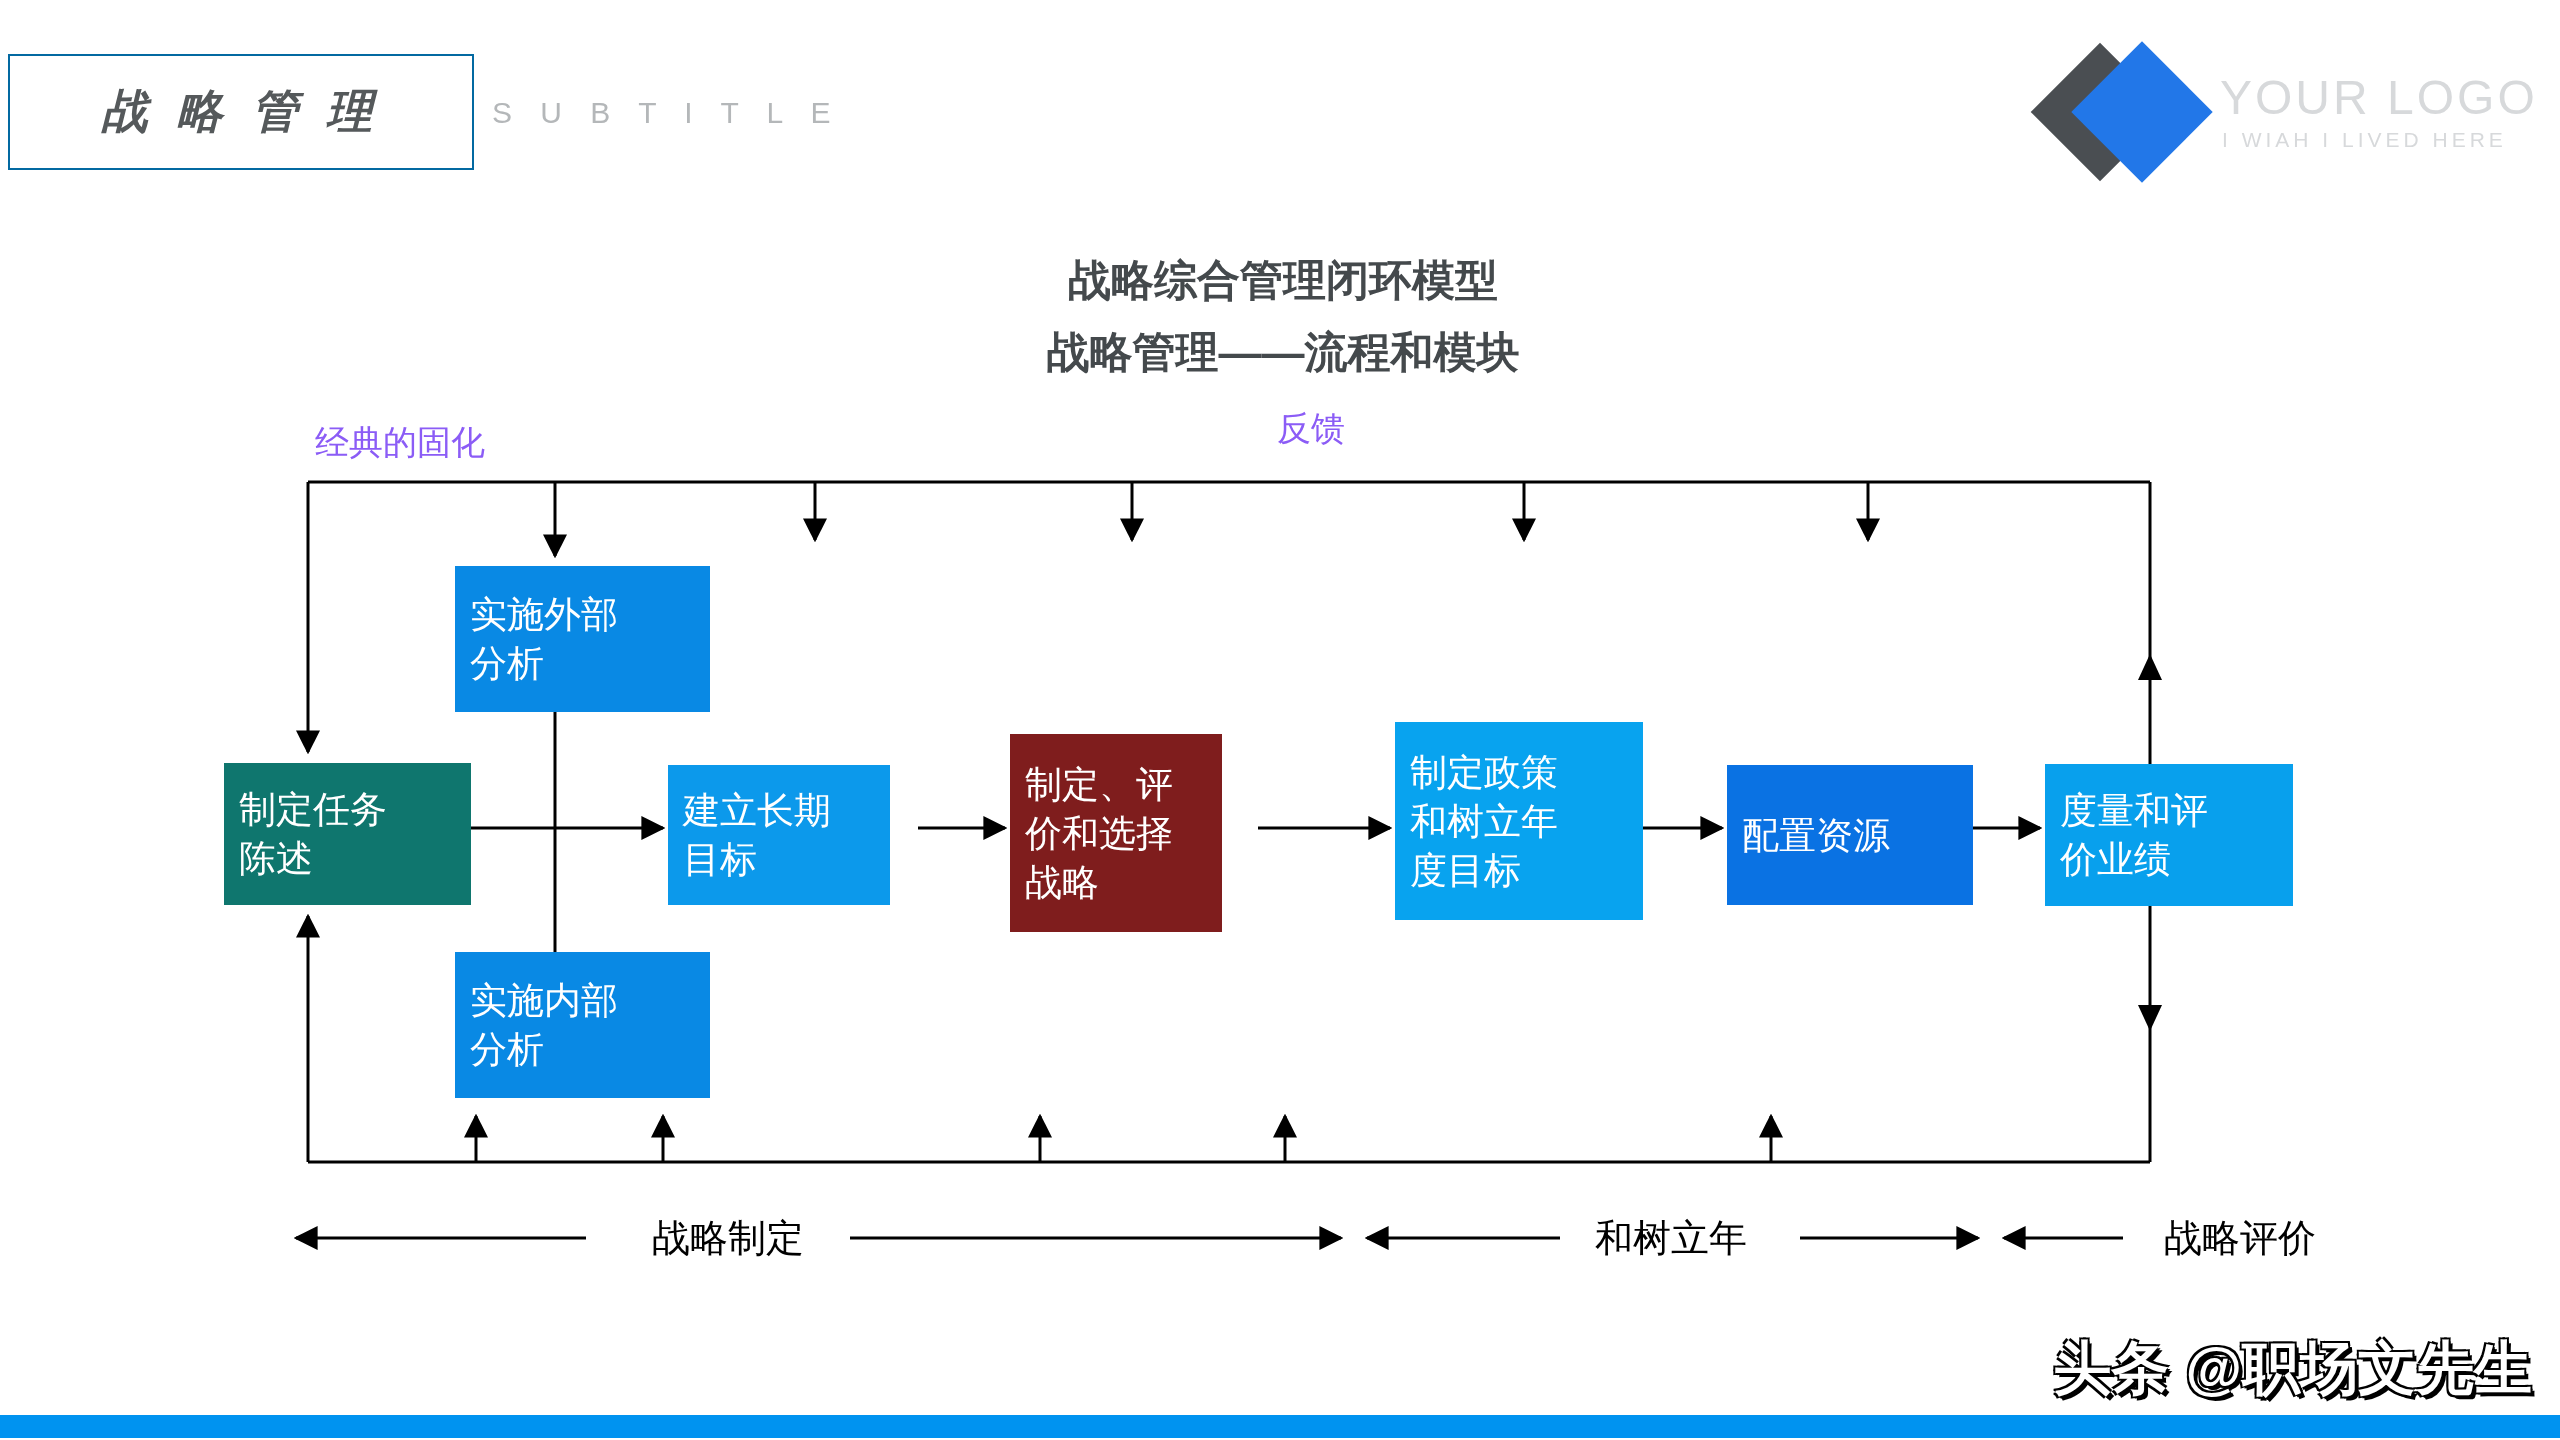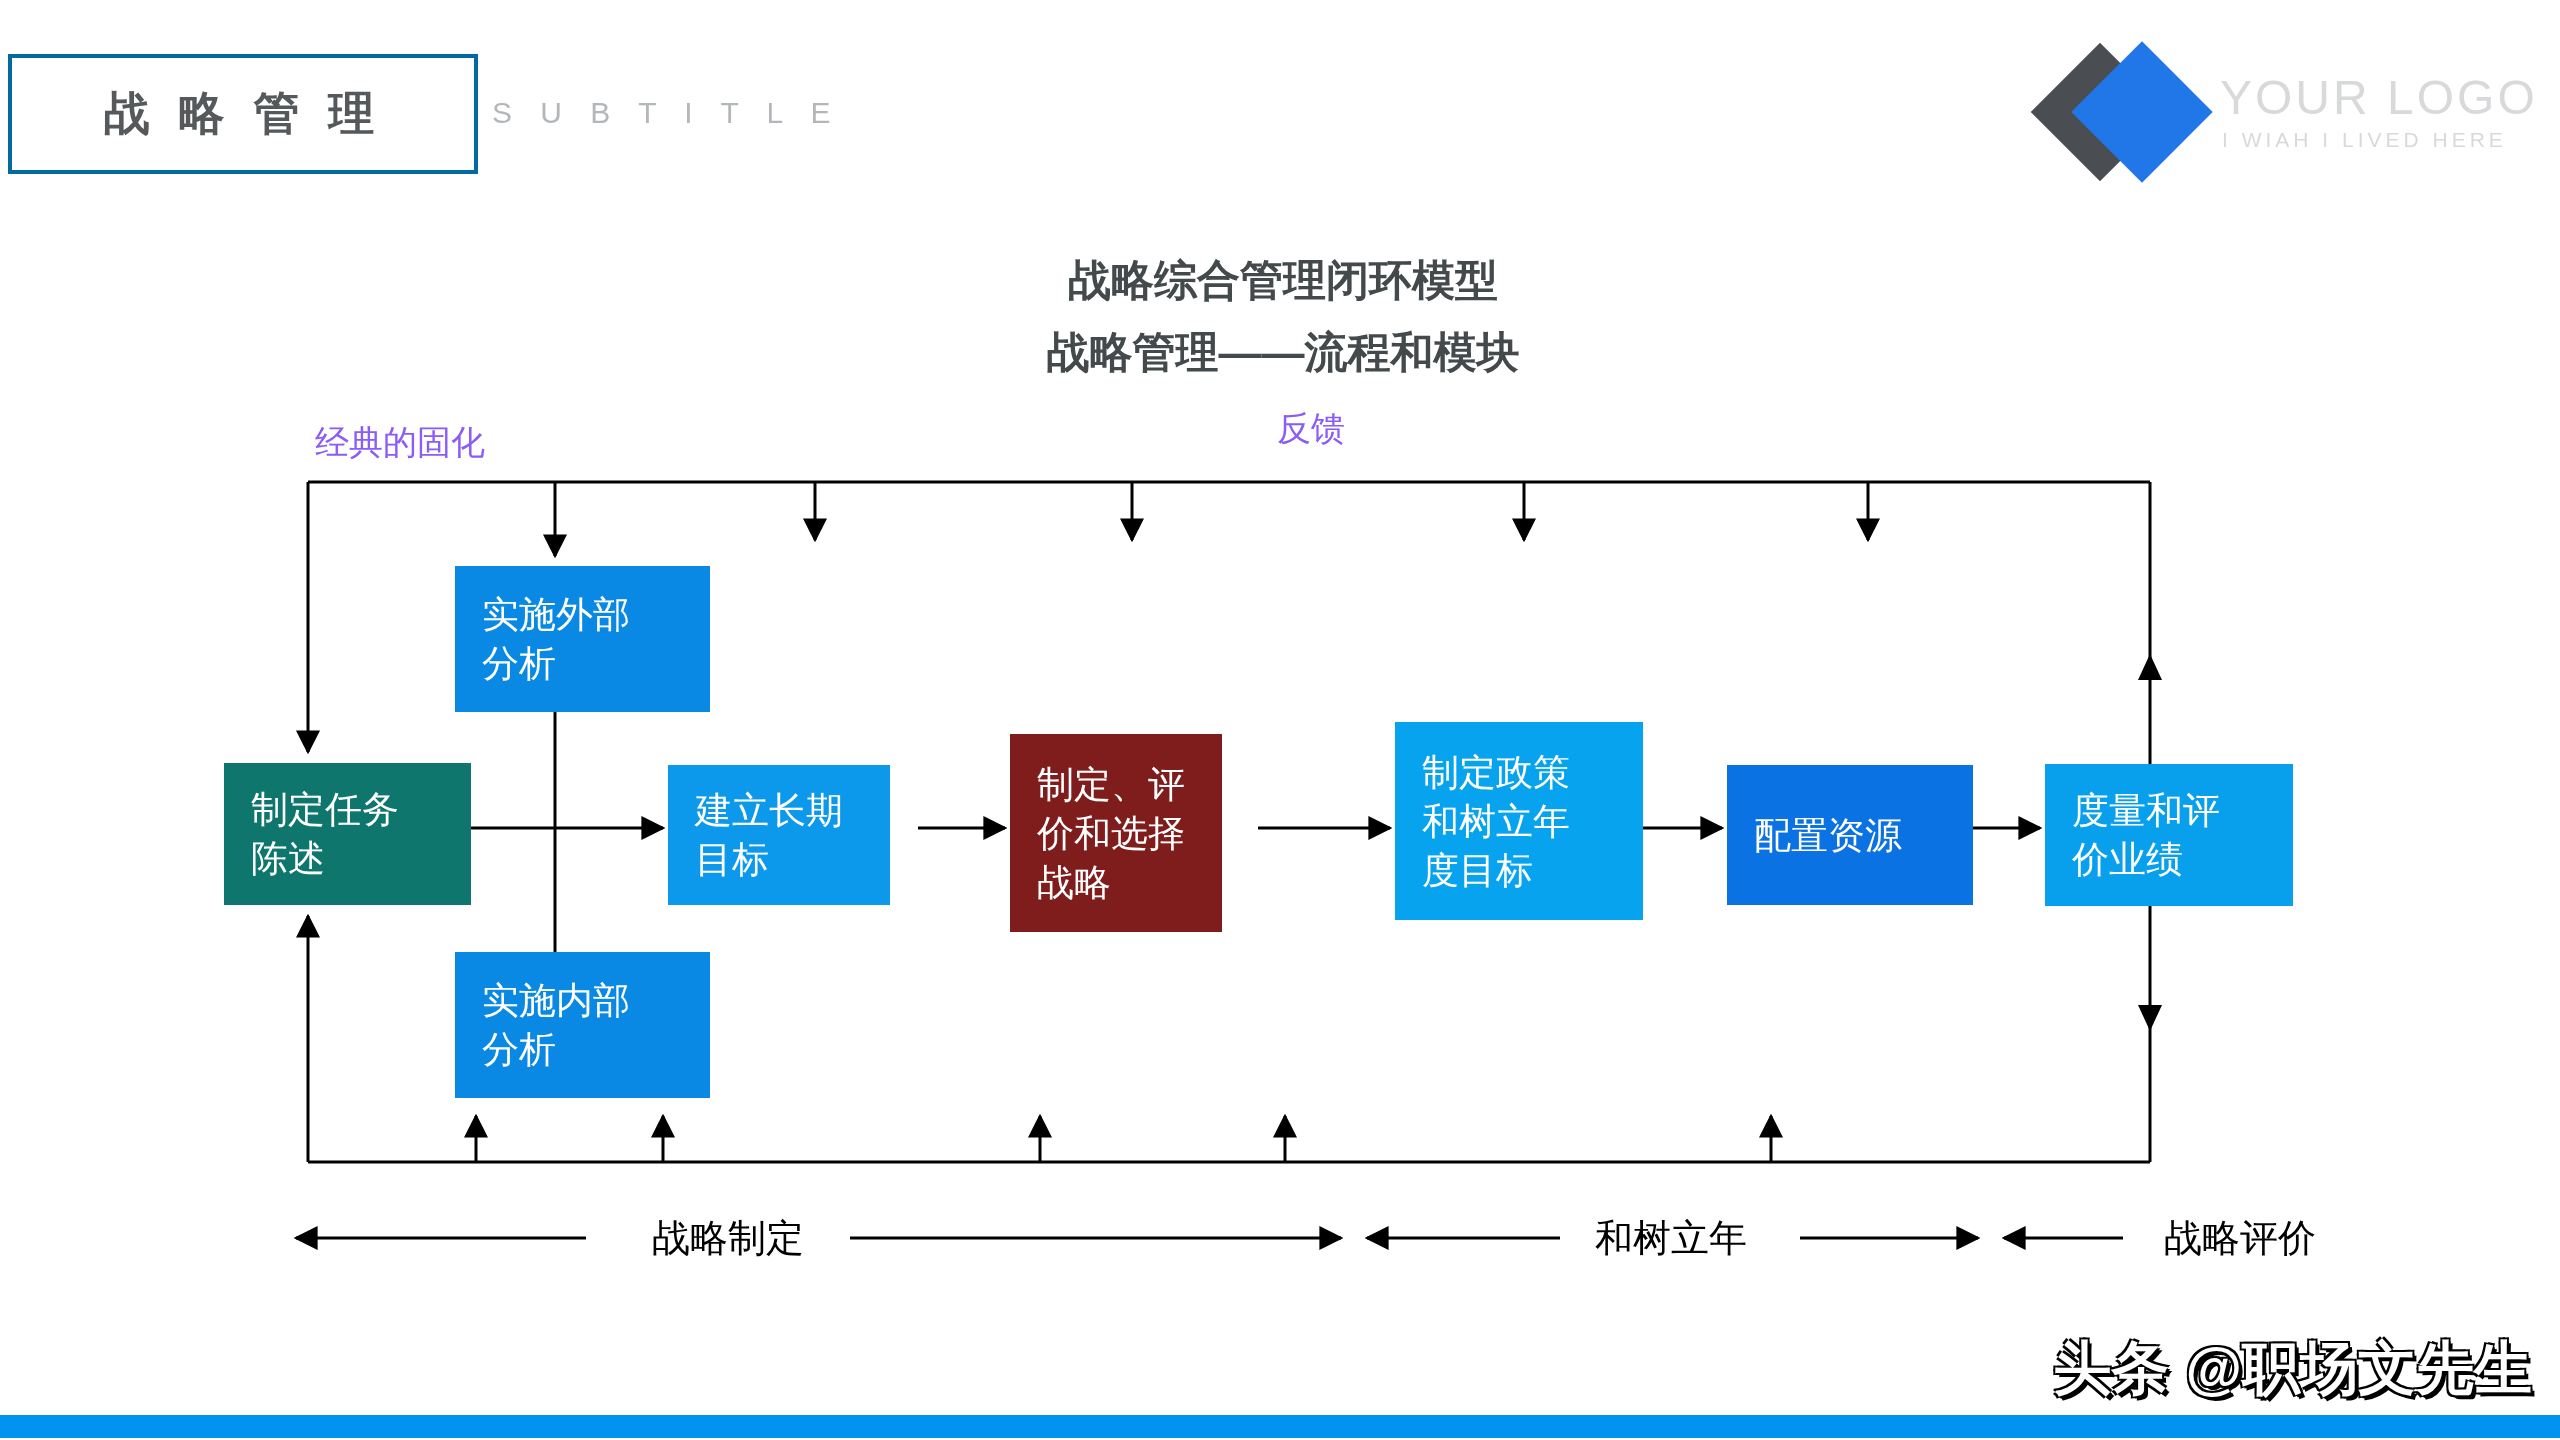--- a/index.html
+++ b/index.html
@@ -3,21 +3,21 @@
 <meta charset="utf-8">
 <style>
   html,body{margin:0;padding:0;}
   body{
     width:2560px;height:1440px;position:relative;overflow:hidden;
     background:#ffffff;font-family:"Liberation Sans", sans-serif;
   }
   
   .header-box{
     position:absolute;left:8px;top:54px;width:462px;height:112px;
-    border:4px solid #0369a1;display:flex;align-items:center;justify-content:center;
+    border:2px solid #0369a1;display:flex;align-items:center;justify-content:center;font-style:italic;
   }
   .header-title{
     font-size:46px;font-weight:bold;color:#55595B;letter-spacing:8px;white-space:nowrap;
   }
   .header-subtitle{
     position:absolute;left:492px;top:96px;font-size:30px;color:#b4b7b9;
     letter-spacing:10px;white-space:nowrap;
   }
   
   .logo-diamond{position:absolute;transform:rotate(45deg);}
@@ -37,21 +37,21 @@
   .phase-lbl{
     position:absolute;top:1238px;transform:translate(-50%,-50%);
     color:#000;font-size:38px;white-space:nowrap;
   }
   .phase-1{left:728px;} .phase-2{left:1671px;} .phase-3{left:2240px;}
   
   .wires{position:absolute;left:0;top:0;width:2560px;height:1440px;}
   
   .fbox{
     position:absolute;display:flex;align-items:center;
-    color:#fff;font-size:37px;line-height:49px;padding-left:27px;box-sizing:border-box;
+    color:#fff;font-size:37px;line-height:49px;padding-left:15px;box-sizing:border-box;
     white-space:pre-line;
   }
   .b1{left:224px;top:763px;width:247px;height:142px;background:#0f766e;}
   .b2{left:455px;top:566px;width:255px;height:146px;background:#0989E4;}
   .b3{left:455px;top:952px;width:255px;height:146px;background:#0989E4;}
   .b4{left:668px;top:765px;width:222px;height:140px;background:#0C99EB;}
   .b5{left:1010px;top:734px;width:212px;height:198px;background:#7f1d1d;}
   .b6{left:1395px;top:722px;width:248px;height:198px;background:#08A3EF;}
   .b7{left:1727px;top:765px;width:246px;height:140px;background:#0A72E3;}
   .b8{left:2045px;top:764px;width:248px;height:142px;background:#08A0ED;}

